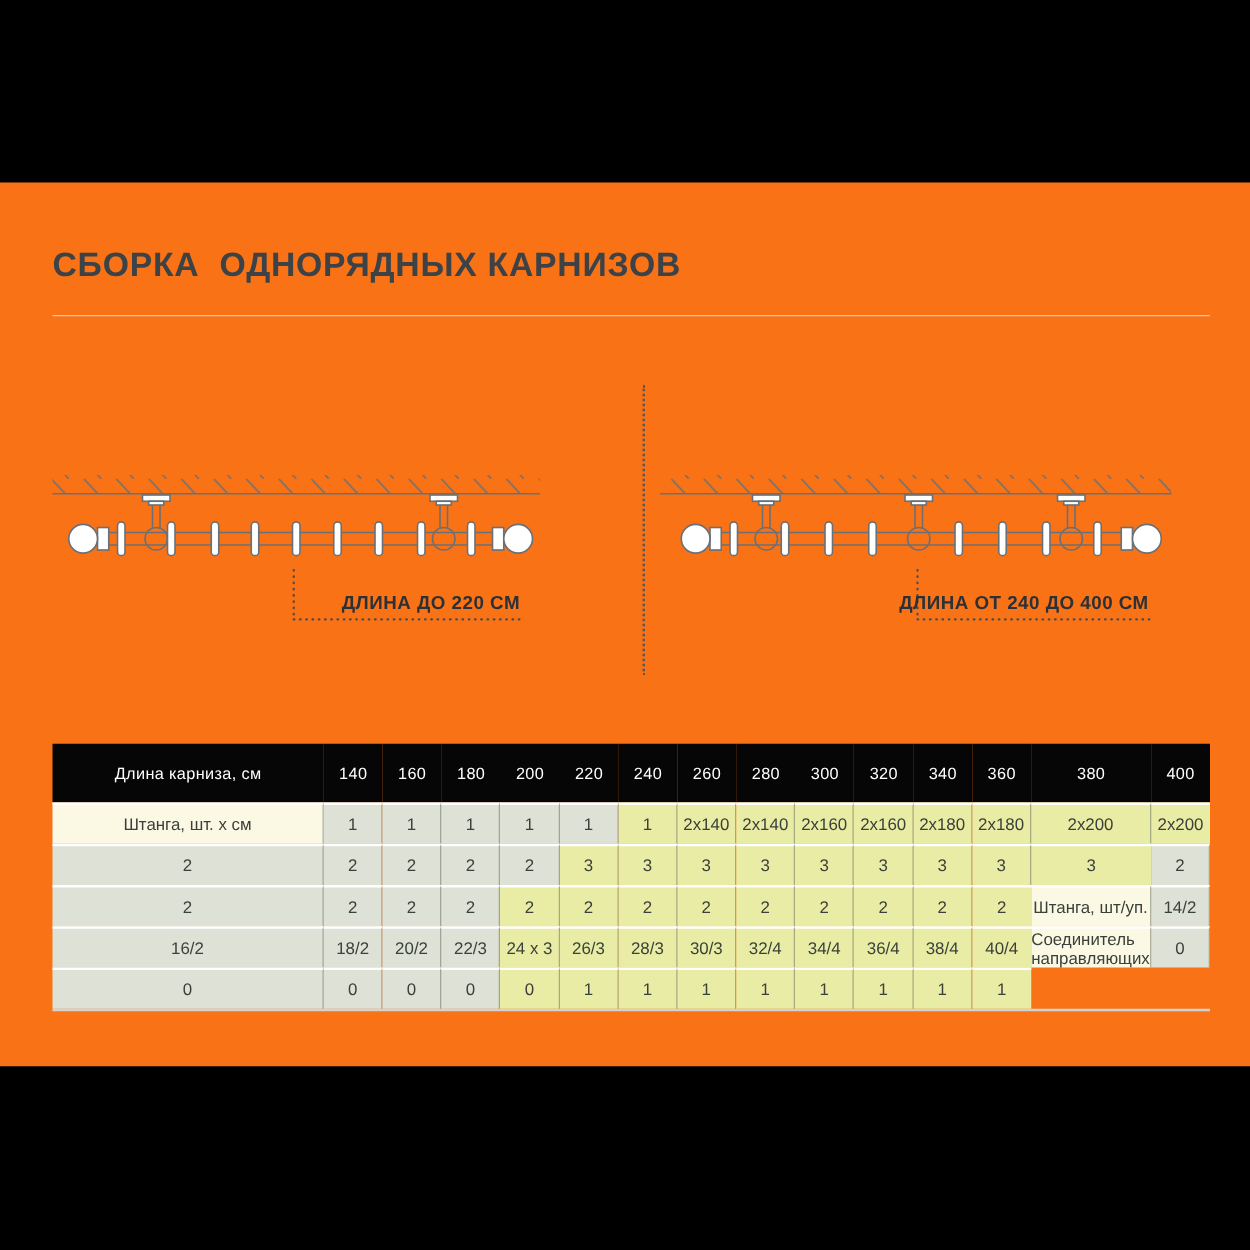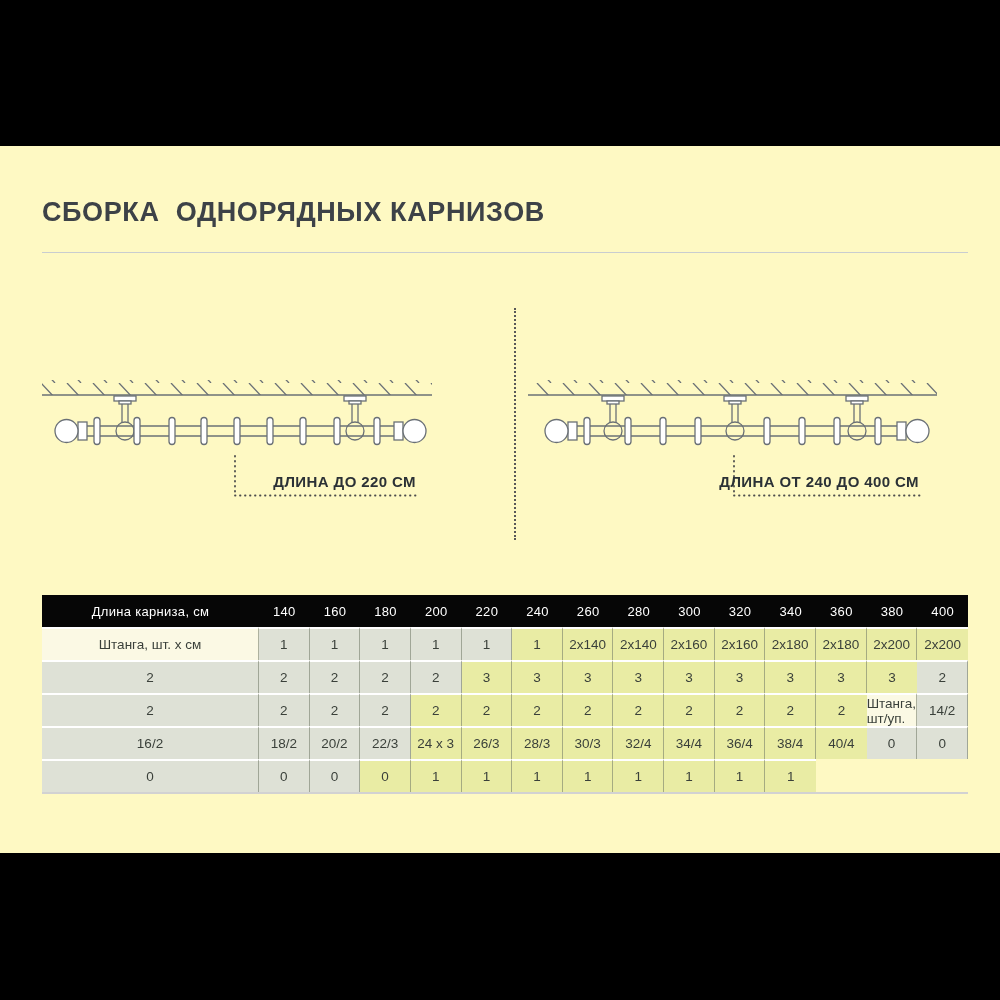--- a/index.html
+++ b/index.html
@@ -1,16 +1,16 @@
 <!DOCTYPE html>
 <html><head>
 <meta charset="utf-8">
 <style>
   html,body{margin:0;padding:0;background:#fff;}
-  .stage{position:relative;width:1000px;height:1000px;background:#fef9c3;overflow:hidden;
+  .stage{position:relative;width:1000px;height:1000px;background:#f97316;overflow:hidden;
          font-family:"Liberation Sans",sans-serif;}
   .letterbox{position:absolute;left:0;width:1000px;background:#000;}
   .letterbox.top{top:0;height:146px;}
   .letterbox.bottom{top:853px;height:147px;}
 
   .page-title{position:absolute;left:42px;top:197px;margin:0;
               font-size:27px;font-weight:700;letter-spacing:.6px;color:#3d4247;white-space:pre;}
   .title-rule{position:absolute;left:42px;top:252px;width:926px;height:1px;background:#c9cdd0;}
 
   .diagram{position:absolute;top:368px;}
@@ -18,21 +18,21 @@
   .diagram.long{left:500px;}
   .diagram-divider{position:absolute;left:514px;top:308px;height:232px;width:0;
                    border-left:2px dotted #585858;}
 
   .callout-label{font-family:"Liberation Sans",sans-serif;font-size:15px;font-weight:700;
                  letter-spacing:.4px;fill:#2b3136;}
 
   .table-wrap{position:absolute;left:42px;top:595px;width:926px;
               border-bottom:2px solid #d2d2d2;}
   .grid{display:grid;grid-template-columns:217px repeat(14,1fr);}
-  .th{background:#060606;color:#ffffff;font-size:13px;height:32px;
+  .th{background:#060606;color:#ffffff;font-size:13px;height:47px;
       display:flex;align-items:center;justify-content:center;letter-spacing:.3px;}
   .cell{font-size:13.5px;color:#3a403a;height:31px;
         display:flex;align-items:center;justify-content:center;
         border-top:2px solid #ffffff;border-right:1px solid rgba(110,118,100,.55);}
   .cell.last{border-right:none;}
   .cell.label{background:#fbf9e4;}
   .cell.group-a{background:#dee1d6;}
   .cell.group-b{background:#e9eca4;}
 </style>
 </head>
@@ -232,20 +232,21 @@
         <div class="cell group-a">22/3</div>
         <div class="cell group-b">24 x 3</div>
         <div class="cell group-b">26/3</div>
         <div class="cell group-b">28/3</div>
         <div class="cell group-b">30/3</div>
         <div class="cell group-b">32/4</div>
         <div class="cell group-b">34/4</div>
         <div class="cell group-b">36/4</div>
         <div class="cell group-b">38/4</div>
         <div class="cell group-b last">40/4</div>
+        <div class="cell label">Соединитель направляющих</div>
         <div class="cell group-a">0</div>
         <div class="cell group-a">0</div>
         <div class="cell group-a">0</div>
         <div class="cell group-a">0</div>
         <div class="cell group-a">0</div>
         <div class="cell group-b">0</div>
         <div class="cell group-b">1</div>
         <div class="cell group-b">1</div>
         <div class="cell group-b">1</div>
         <div class="cell group-b">1</div>

